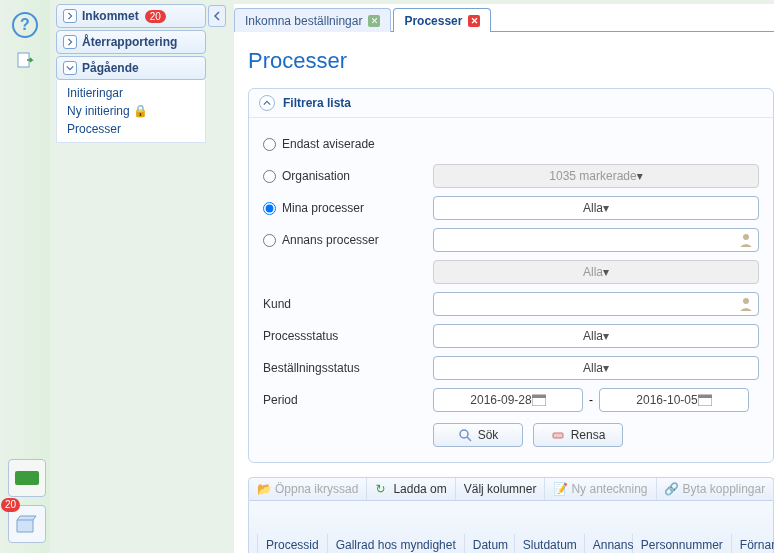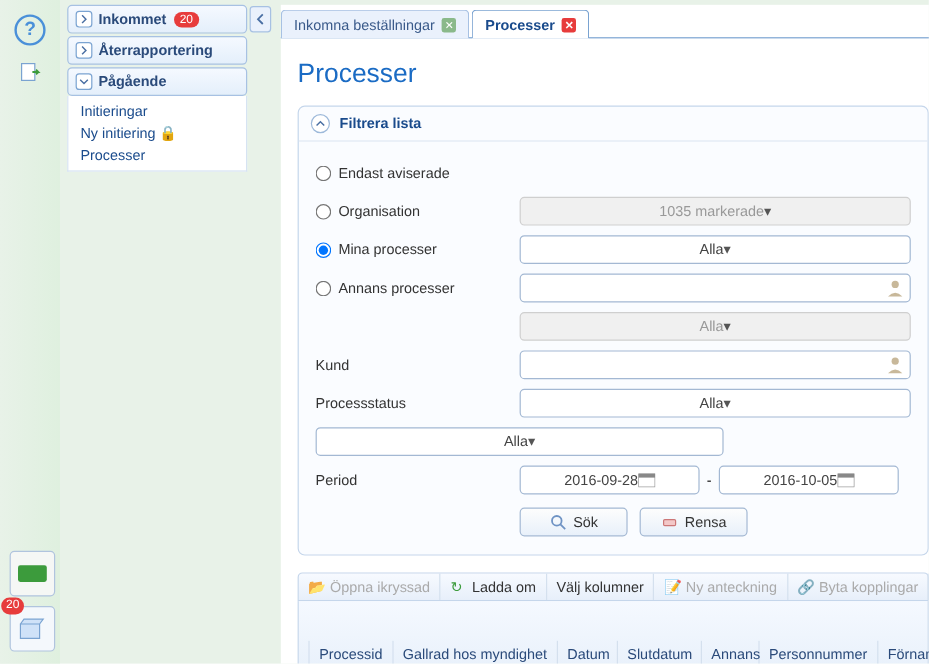--- a/index.html
+++ b/index.html
@@ -232,20 +232,23 @@
               <span>Processstatus</span>
             </div>
           <div class="rcol">
               <div class="select">
                 <span>Alla</span>
                 <span class="arrow">▾</span>
               </div>
             </div>
         </div>
         <div class="row">
+          <div class="lcol">
+              <span>Beställningsstatus</span>
+            </div>
           <div class="rcol">
               <div class="select">
                 <span>Alla</span>
                 <span class="arrow">▾</span>
               </div>
             </div>
         </div>
         <div class="row">
           <div class="lcol">
               <span>Period</span>

